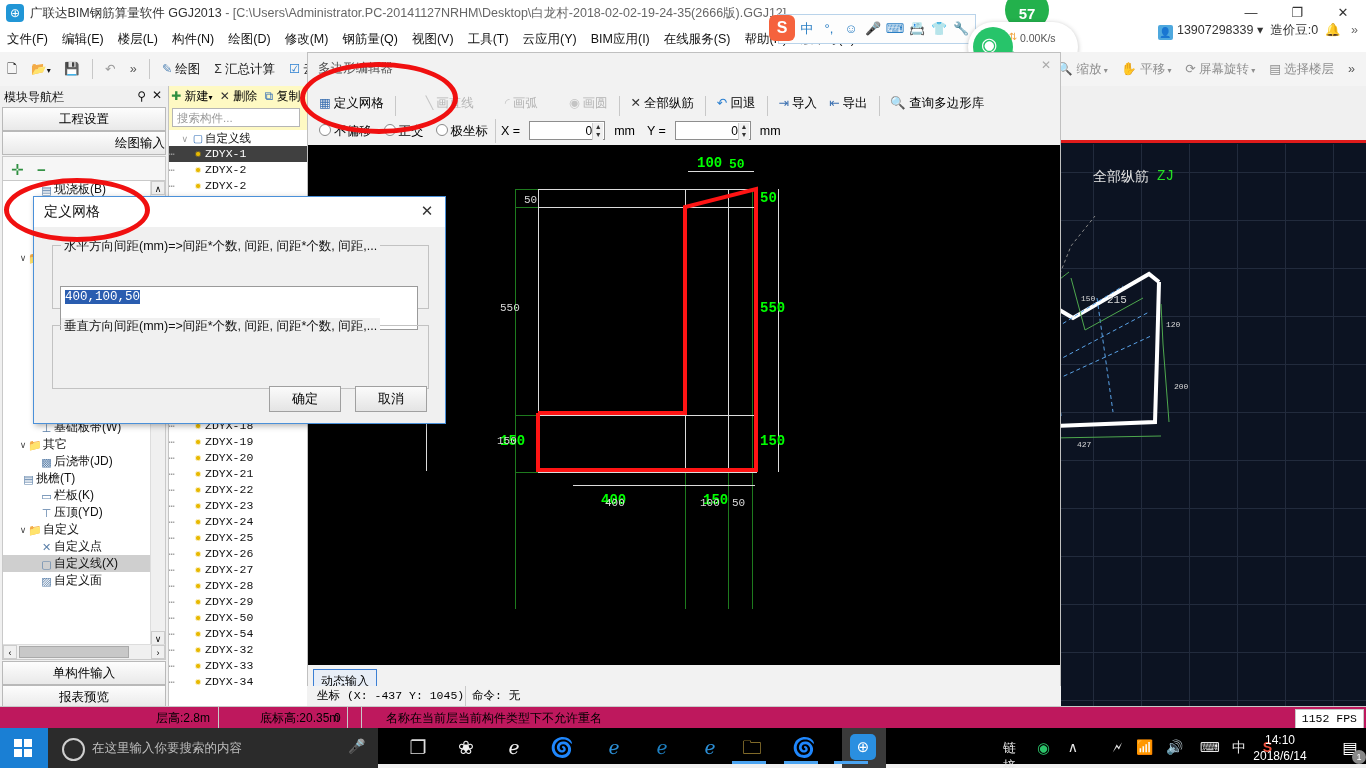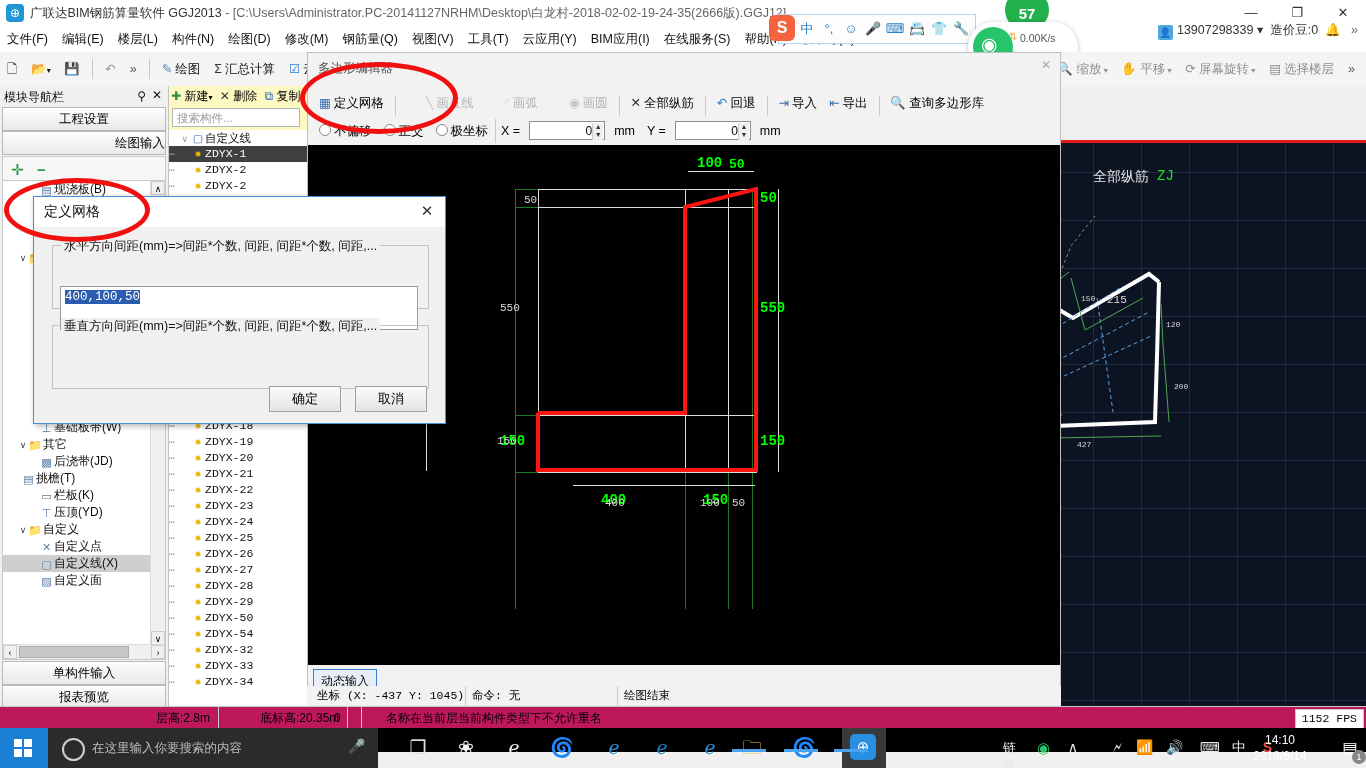--- a/index.html
+++ b/index.html
@@ -104,21 +104,21 @@
   #dlgtitle .t{position:absolute;left:10px;top:6px;font-size:14px;color:#111;}
   #dlgtitle .x{position:absolute;right:8px;top:4px;width:20px;height:20px;text-align:center;line-height:20px;font-size:15px;color:#333;}
   .grp{position:absolute;border:1px solid #c2c2c2;}
   .grp>.lg{position:absolute;left:8px;top:-8px;background:#f0f0f0;padding:0 3px;font-size:12.5px;color:#111;white-space:nowrap;}
   .dlgfield{position:absolute;background:#fff;border:1px solid #9a9a9a;font-family:"Liberation Mono","DejaVu Sans Mono",monospace;font-size:12.5px;padding:3px 4px;box-sizing:border-box;}
   .selhl{background:#2a5db0;color:#fff;}
   .dbtn{position:absolute;height:24px;background:linear-gradient(#fbfbfb,#e4e4e4);border:1px solid #a0a0a0;text-align:center;line-height:24px;font-size:13px;}
   
   .ellipse{position:absolute;border:5px solid #f01010;border-radius:50%;background:transparent;}
   
-  #taskbar{left:0;top:728px;width:1366px;height:24px;background:#000;}
+  #taskbar{left:0;top:728px;width:1366px;height:36px;background:#000;}
   #startbtn{position:absolute;left:0;top:0;width:48px;height:40px;background:#1a7fd4;}
   #startbtn .g{position:absolute;left:14px;top:11px;width:18px;height:18px;}
   #startbtn .q{position:absolute;width:8px;height:8px;background:#fff;}
   #tbsearch{position:absolute;left:48px;top:0;width:330px;height:40px;background:#2b2b2b;}
   #tbsearch .circ{position:absolute;left:14px;top:10px;width:19px;height:19px;border:2px solid #cfcfcf;border-radius:50%;}
   #tbsearch .ph{position:absolute;left:44px;top:12px;font-size:12.5px;color:#bdbdbd;}
   #tbsearch .mic{position:absolute;right:12px;top:10px;color:#cfcfcf;font-size:14px;}
   .tbicon{position:absolute;top:6px;width:28px;height:28px;text-align:center;line-height:28px;font-size:19px;}
   .tbactive{position:absolute;top:0;width:44px;height:40px;background:#3a3a3a;}
   .tbunder{position:absolute;bottom:0;height:3px;background:#4aa3f0;}
@@ -421,21 +421,20 @@
     <div class="pbtn" style="left:311px;width:114px;">从CAD选择截面图</div>
     <div class="pbtn" style="left:435px;width:118px;">在CAD中绘制截面图</div>
     <div class="pbtn" style="left:580px;width:76px;">确定</div>
     <div class="pbtn" style="left:666px;width:76px;">取消</div>
   </div>
 </div>
 
 <div class="abs" id="statusrow">
   <div class="stc" style="left:4px;width:150px;border-left:none;">坐标 (X: -437 Y: 1045)</div>
   <div class="stc" style="left:158px;width:150px;">命令: 无</div>
-  <div class="stc" style="left:310px;width:440px;">绘图结束</div>
 </div>
 
 <div class="abs" id="rightcad">
   <div class="tophdr"></div>
   <div class="redline"></div>
   <div id="rgrid">
       <div class="grid-v" style="left: 32px; top: 58px; height: 562px;"></div>
       <div class="grid-v" style="left: 80px; top: 58px; height: 562px;"></div>
       <div class="grid-v" style="left: 128px; top: 58px; height: 562px;"></div>
       <div class="grid-v" style="left: 176px; top: 58px; height: 562px;"></div>

